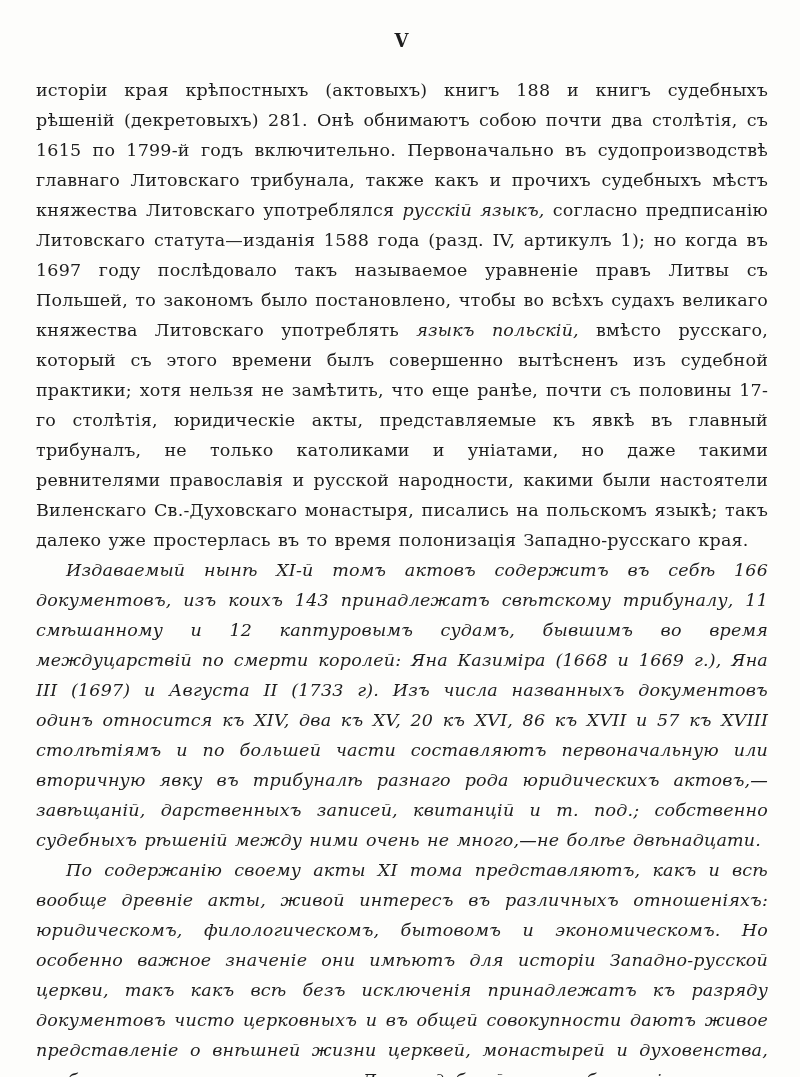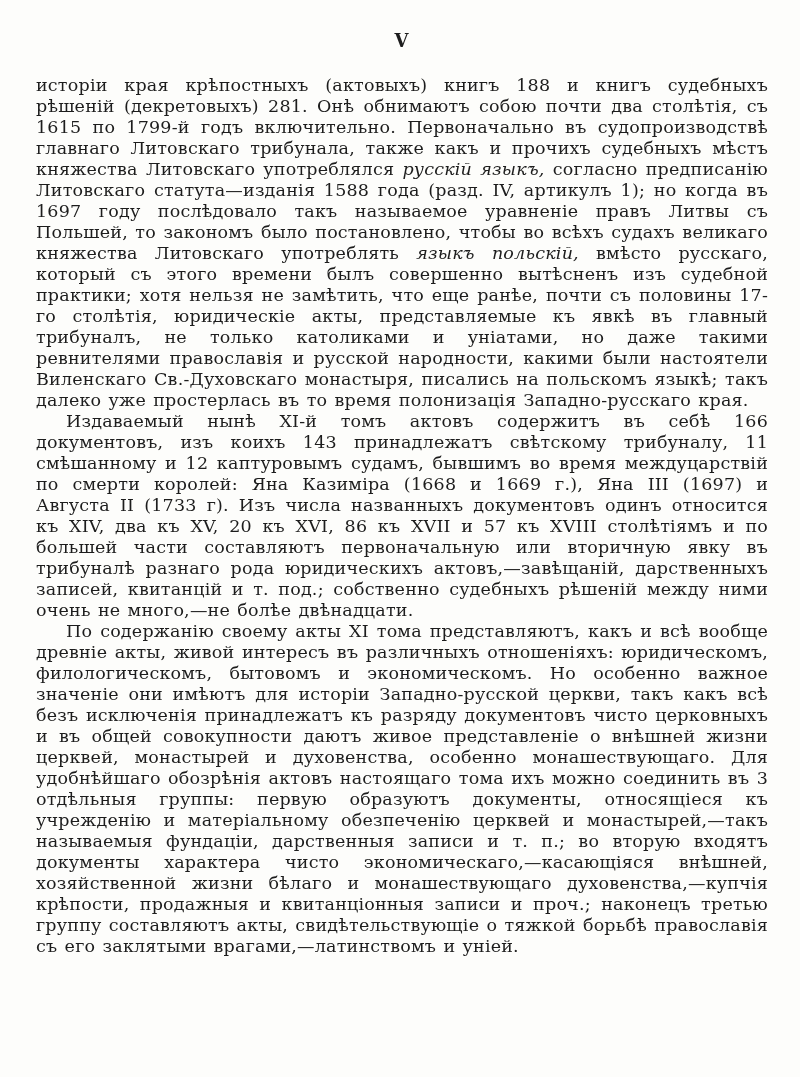--- a/index.html
+++ b/index.html
@@ -24,28 +24,29 @@
   }
   .page-number {
     text-align: center;
     font-size: 18px;
     font-weight: bold;
     letter-spacing: 1px;
     margin: 4px 0 24px 0;
   }
   .para {
     font-size: 17.5px;
-    line-height: 21px;
+    line-height: 30px;
     text-align: justify;
     margin: 0;
     letter-spacing: 0.2px;
     word-spacing: 1.5px;
   }
   .para.indent {
     text-indent: 30px;
+    font-style: italic;
   }
   .italic {
     font-style: italic;
   }
 </style>
 </head>
 <body>
 
 <div class="page">
 

